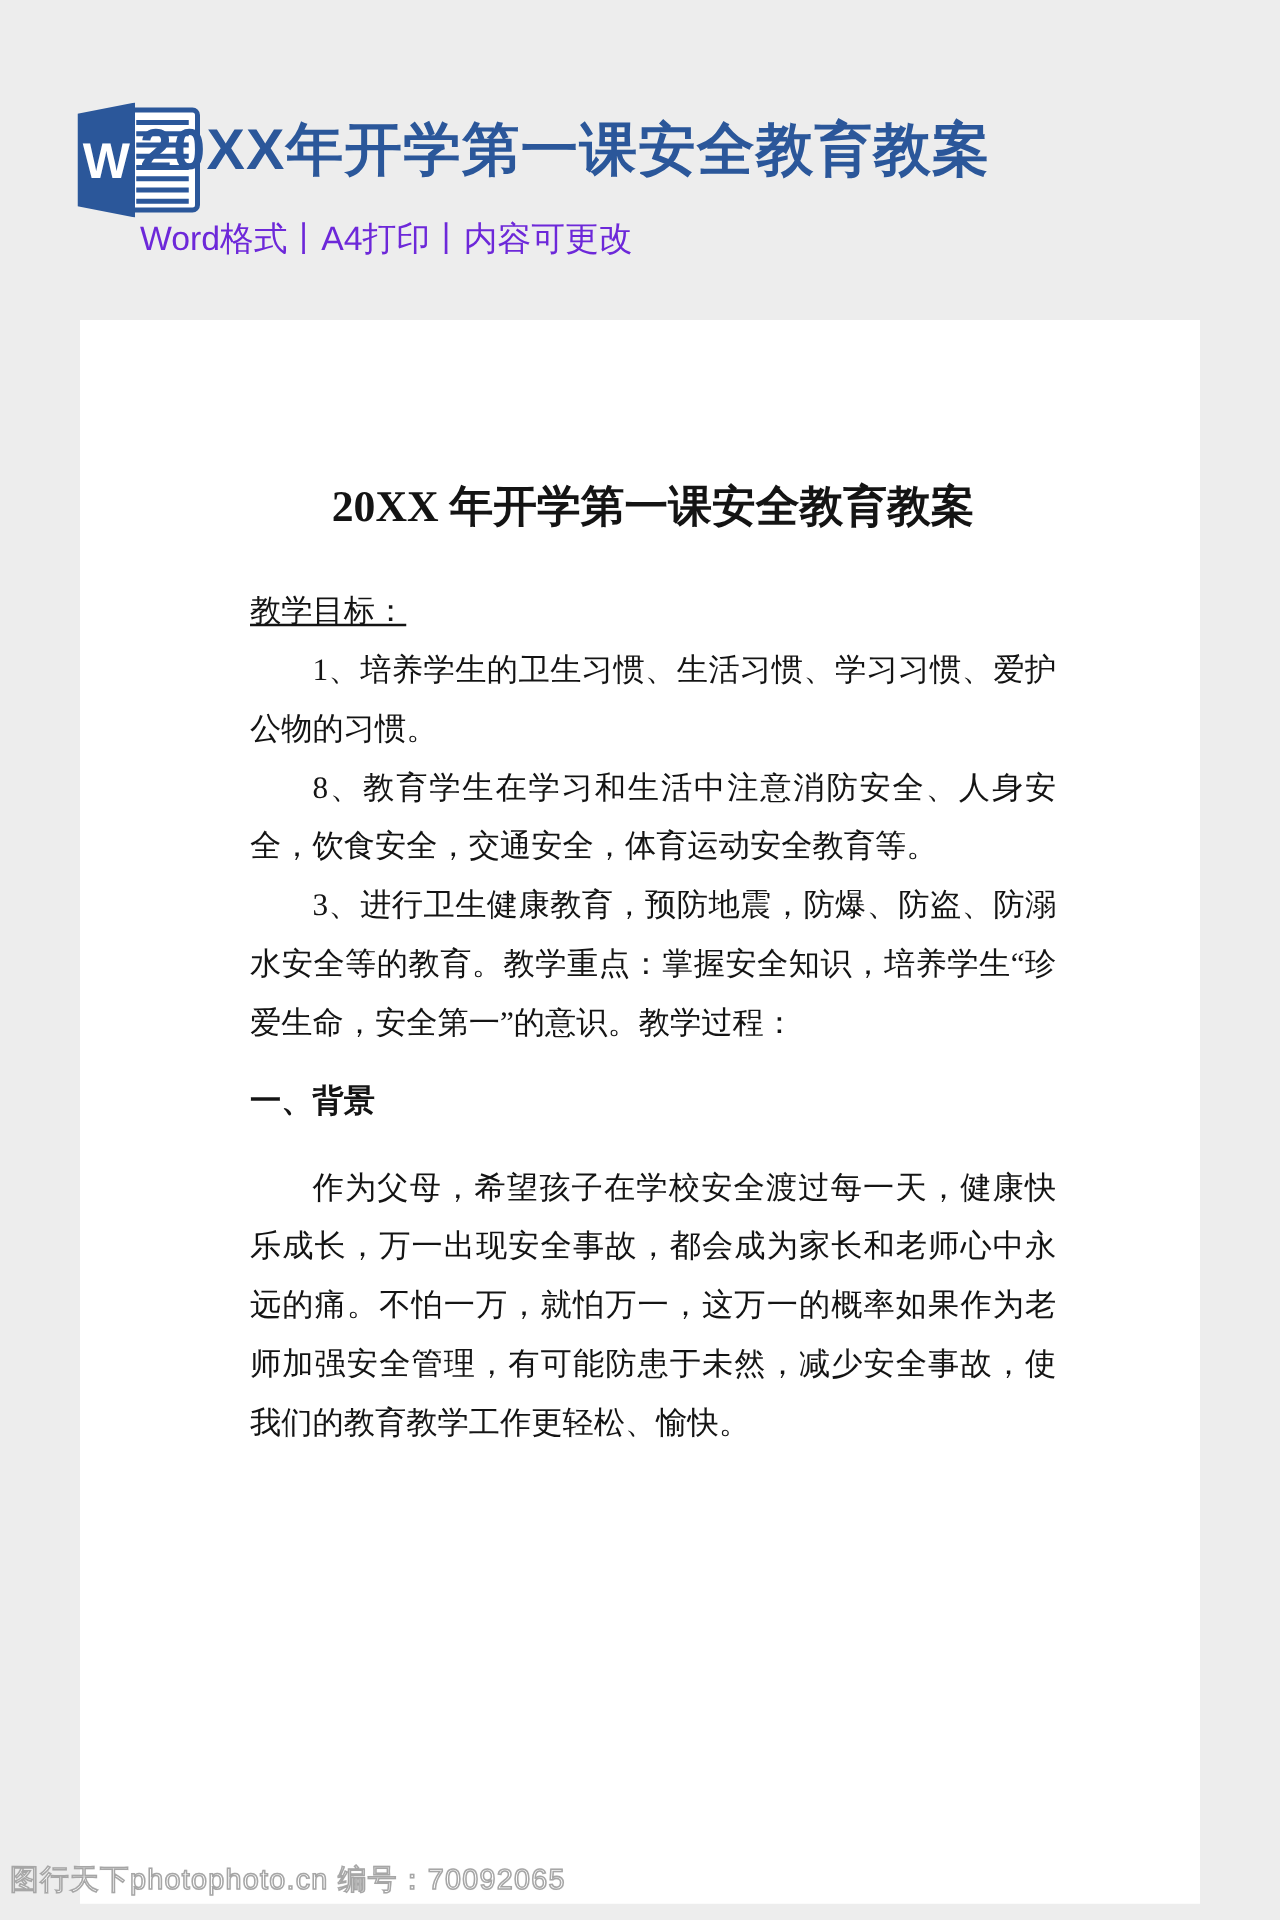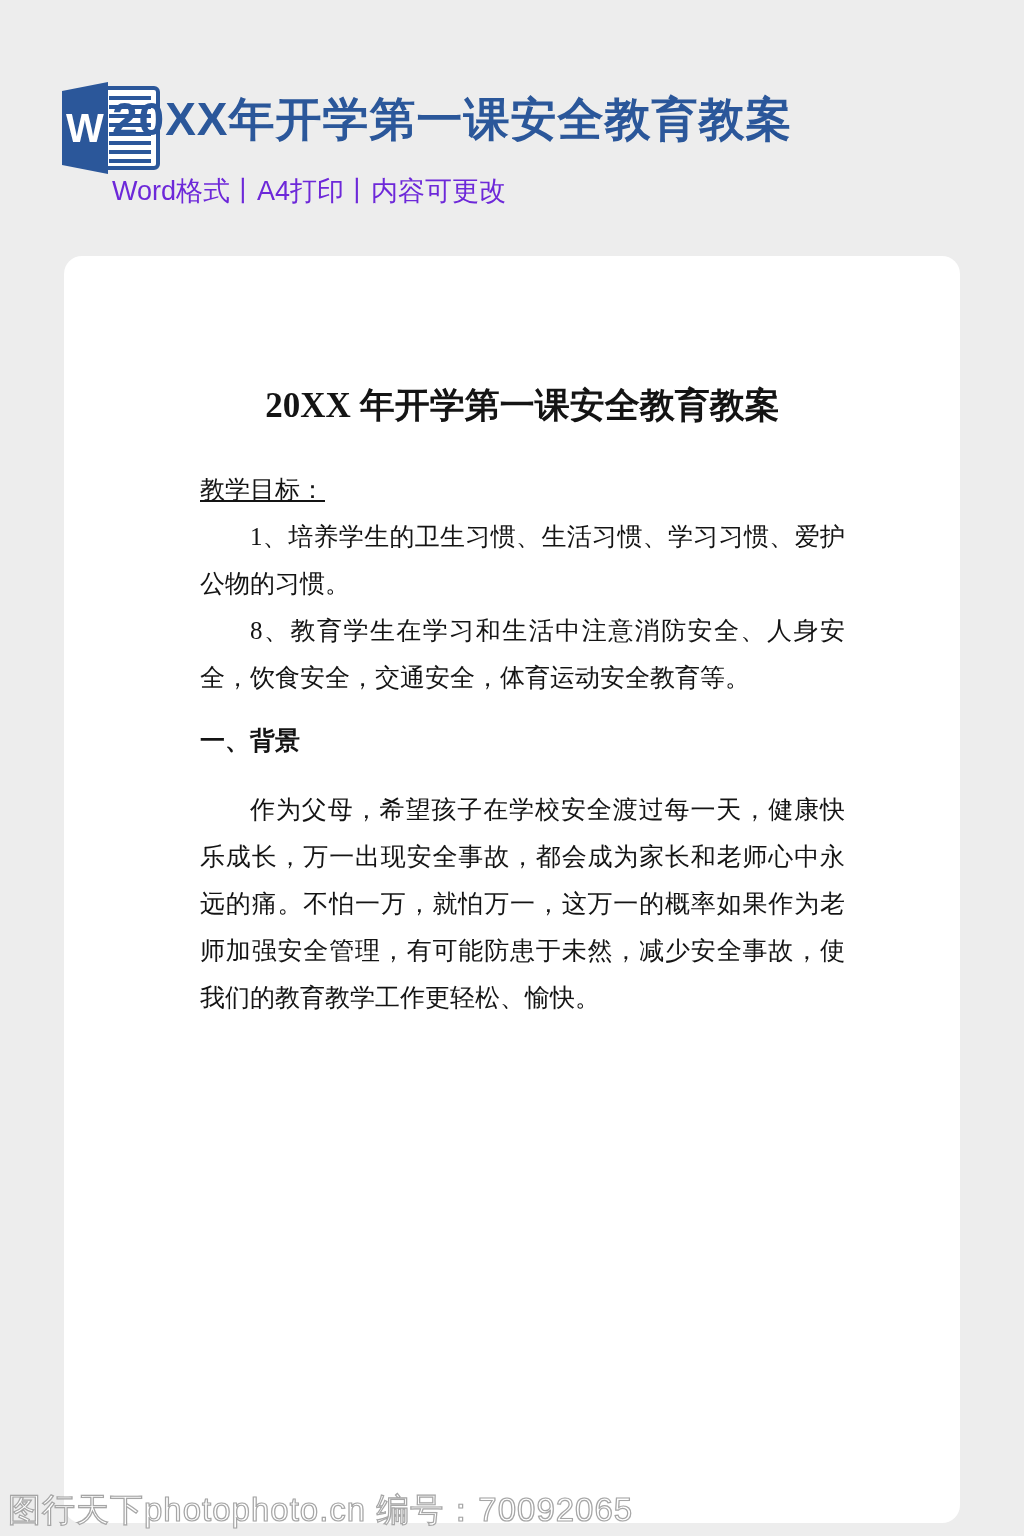--- a/index.html
+++ b/index.html
@@ -22,37 +22,37 @@
   }
   .header-subtitle{
     margin-top:28px;font-size:27px;color:#6d28d9;white-space:nowrap;
   }
 
   
   .page{
     position:relative;margin:0 64px;width:896px;height:1267px;
     background:#ffffff;box-sizing:border-box;
     padding:0 115px 0 136px;
-    font-family:"Liberation Serif",serif;color:#141414;border-radius:18px;
+    font-family:"Liberation Serif",serif;color:#141414;
   }
   .doc-title{
     margin:0;padding-top:125px;
     font-size:35px;font-weight:bold;text-align:center;
     line-height:50px;white-space:nowrap;
   }
   .doc-body{margin-top:35px;font-size:25px;line-height:47px;}
   .doc-body .blk{margin:0;text-align:justify;font-size:25px;font-weight:normal;}
   .doc-body .para{text-indent:2em;}
   .doc-body .label{text-indent:0;text-decoration:underline;}
   .doc-body .heading{font-weight:bold;text-indent:0;margin-top:16px;margin-bottom:22px;}
 
   
   .watermark{
     position:absolute;left:8px;top:1488px;
-    font-size:33px;letter-spacing:1px;white-space:nowrap;
+    font-size:23px;letter-spacing:1px;white-space:nowrap;
     color:#ffffff;
     -webkit-text-stroke:1.2px #a6a6a6;
     text-shadow:0 0 1px #b5b5b5;
   }
 </style>
 </head>
 <body style="--accent: #2b579a;">
 
 <div class="canvas">
 
@@ -77,20 +77,21 @@
       <div class="header-subtitle">Word格式丨A4打印丨内容可更改</div>
     </div>
   </div>
 
   <div class="page">
     <h1 class="doc-title">20XX 年开学第一课安全教育教案</h1>
     <div class="doc-body" id="doc-body">
         <p class="blk label">教学目标：</p>
         <p class="blk para">1、培养学生的卫生习惯、生活习惯、学习习惯、爱护公物的习惯。</p>
         <p class="blk para">8、教育学生在学习和生活中注意消防安全、人身安全，饮食安全，交通安全，体育运动安全教育等。</p>
+        <p class="blk para">3、进行卫生健康教育，预防地震，防爆、防盗、防溺水安全等的教育。教学重点：掌握安全知识，培养学生“珍爱生命，安全第一”的意识。教学过程：</p>
         <h2 class="blk heading">一、背景</h2>
         <p class="blk para">作为父母，希望孩子在学校安全渡过每一天，健康快乐成长，万一出现安全事故，都会成为家长和老师心中永远的痛。不怕一万，就怕万一，这万一的概率如果作为老师加强安全管理，有可能防患于未然，减少安全事故，使我们的教育教学工作更轻松、愉快。</p>
       </div>
   </div>
 
   <div class="watermark">图行天下photophoto.cn 编号：70092065</div>
 
 </div>
 
 </body></html>

